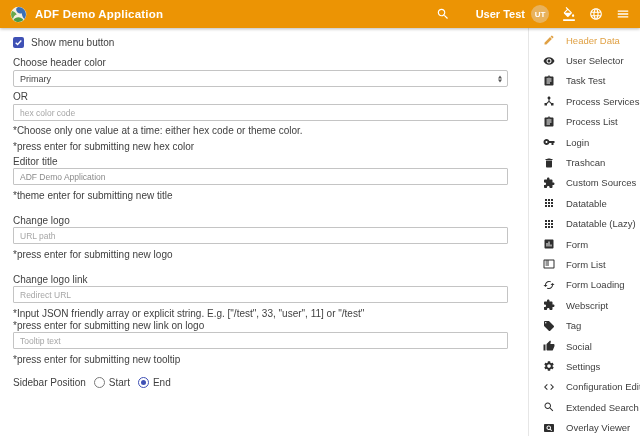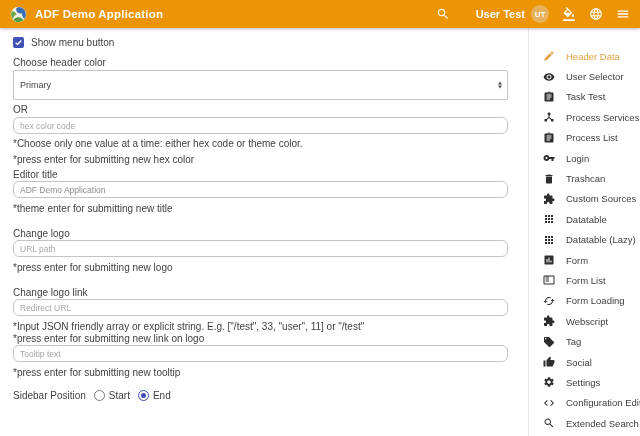--- a/index.html
+++ b/index.html
@@ -42,28 +42,28 @@
   }
   .cb svg { width:9px; height:9px; }
   .check-row .lbl { margin-left:7px; }
 
   .lbl { font-size:10px; color:#3f3f3f; }
   .field-label { display:block; font-size:10px; color:#3f3f3f; height:12px; line-height:12px; }
   .note { font-size:10px; color:#414141; height:12px; line-height:12px; }
 
   .inp {
     display:block; width:495px; height:17px;
-    border:1px solid #c4c4c4; border-radius:6px; background:#fff;
+    border:1px solid #c4c4c4; border-radius:1px; background:#fff;
     font-family:"Liberation Sans", sans-serif;
     font-size:8.5px; color:#8b8b8b; padding:0 6px; outline:none;
   }
   .inp::placeholder { color:#a6a6a6; }
 
   .selectbox {
-    width:495px; height:30px; border:1px solid #c4c4c4; border-radius:2px;
+    width:495px; height:17px; border:1px solid #c4c4c4; border-radius:2px;
     background:#fff; display:flex; align-items:center; padding:0 6px;
     position:relative; cursor:pointer;
   }
   .selectbox .sel-val { font-size:9px; color:#454545; }
   .stepper {
     position:absolute; right:5px; top:50%; transform:translateY(-50%);
     display:flex; flex-direction:column; align-items:center; gap:1px;
   }
   .stepper .up    { width:0; height:0; border-left:2.5px solid transparent; border-right:2.5px solid transparent; border-bottom:3.5px solid #555; }
   .stepper .down  { width:0; height:0; border-left:2.5px solid transparent; border-right:2.5px solid transparent; border-top:3.5px solid #555; }
@@ -78,21 +78,21 @@
   .radio-opt.selected .radio-circ { border-color:var(--accent); }
   .radio-opt.selected .radio-circ::after {
     content:""; width:5px; height:5px; border-radius:50%; background:var(--accent);
   }
   .radio-opt .lbl { margin-left:4px; } .mt9{margin-top:9px;} .mt13{margin-top:13px;}
   .mt5{margin-top:5px;} .mt4{margin-top:4px;} .mt3{margin-top:3px;} .mt1{margin-top:1px;}
 
   
   .sidenav {
     position:absolute; top:28px; right:0; width:112px; bottom:0;
-    background:#fff; border-left:1px solid #e6e6e6; padding-top:18px;
+    background:#fff; border-left:1px solid #e6e6e6; padding-top:2px;
     overflow:hidden;
     margin-left:44px;
   }
   .nav-item { height:20.4px; display:flex; align-items:center; padding-left:14px; cursor:pointer; }
   .nav-icon { width:12px; height:12px; margin-right:11px; flex:0 0 auto; }
   .nav-icon svg { width:12px; height:12px; fill:#2e2e2e; display:block; }
   .nav-label { font-size:9.5px; color:#3d3d3d; white-space:nowrap; }
   .nav-item.active .nav-icon svg { fill:var(--active); }
   .nav-item.active .nav-label { color:var(--active); }
 </style>

